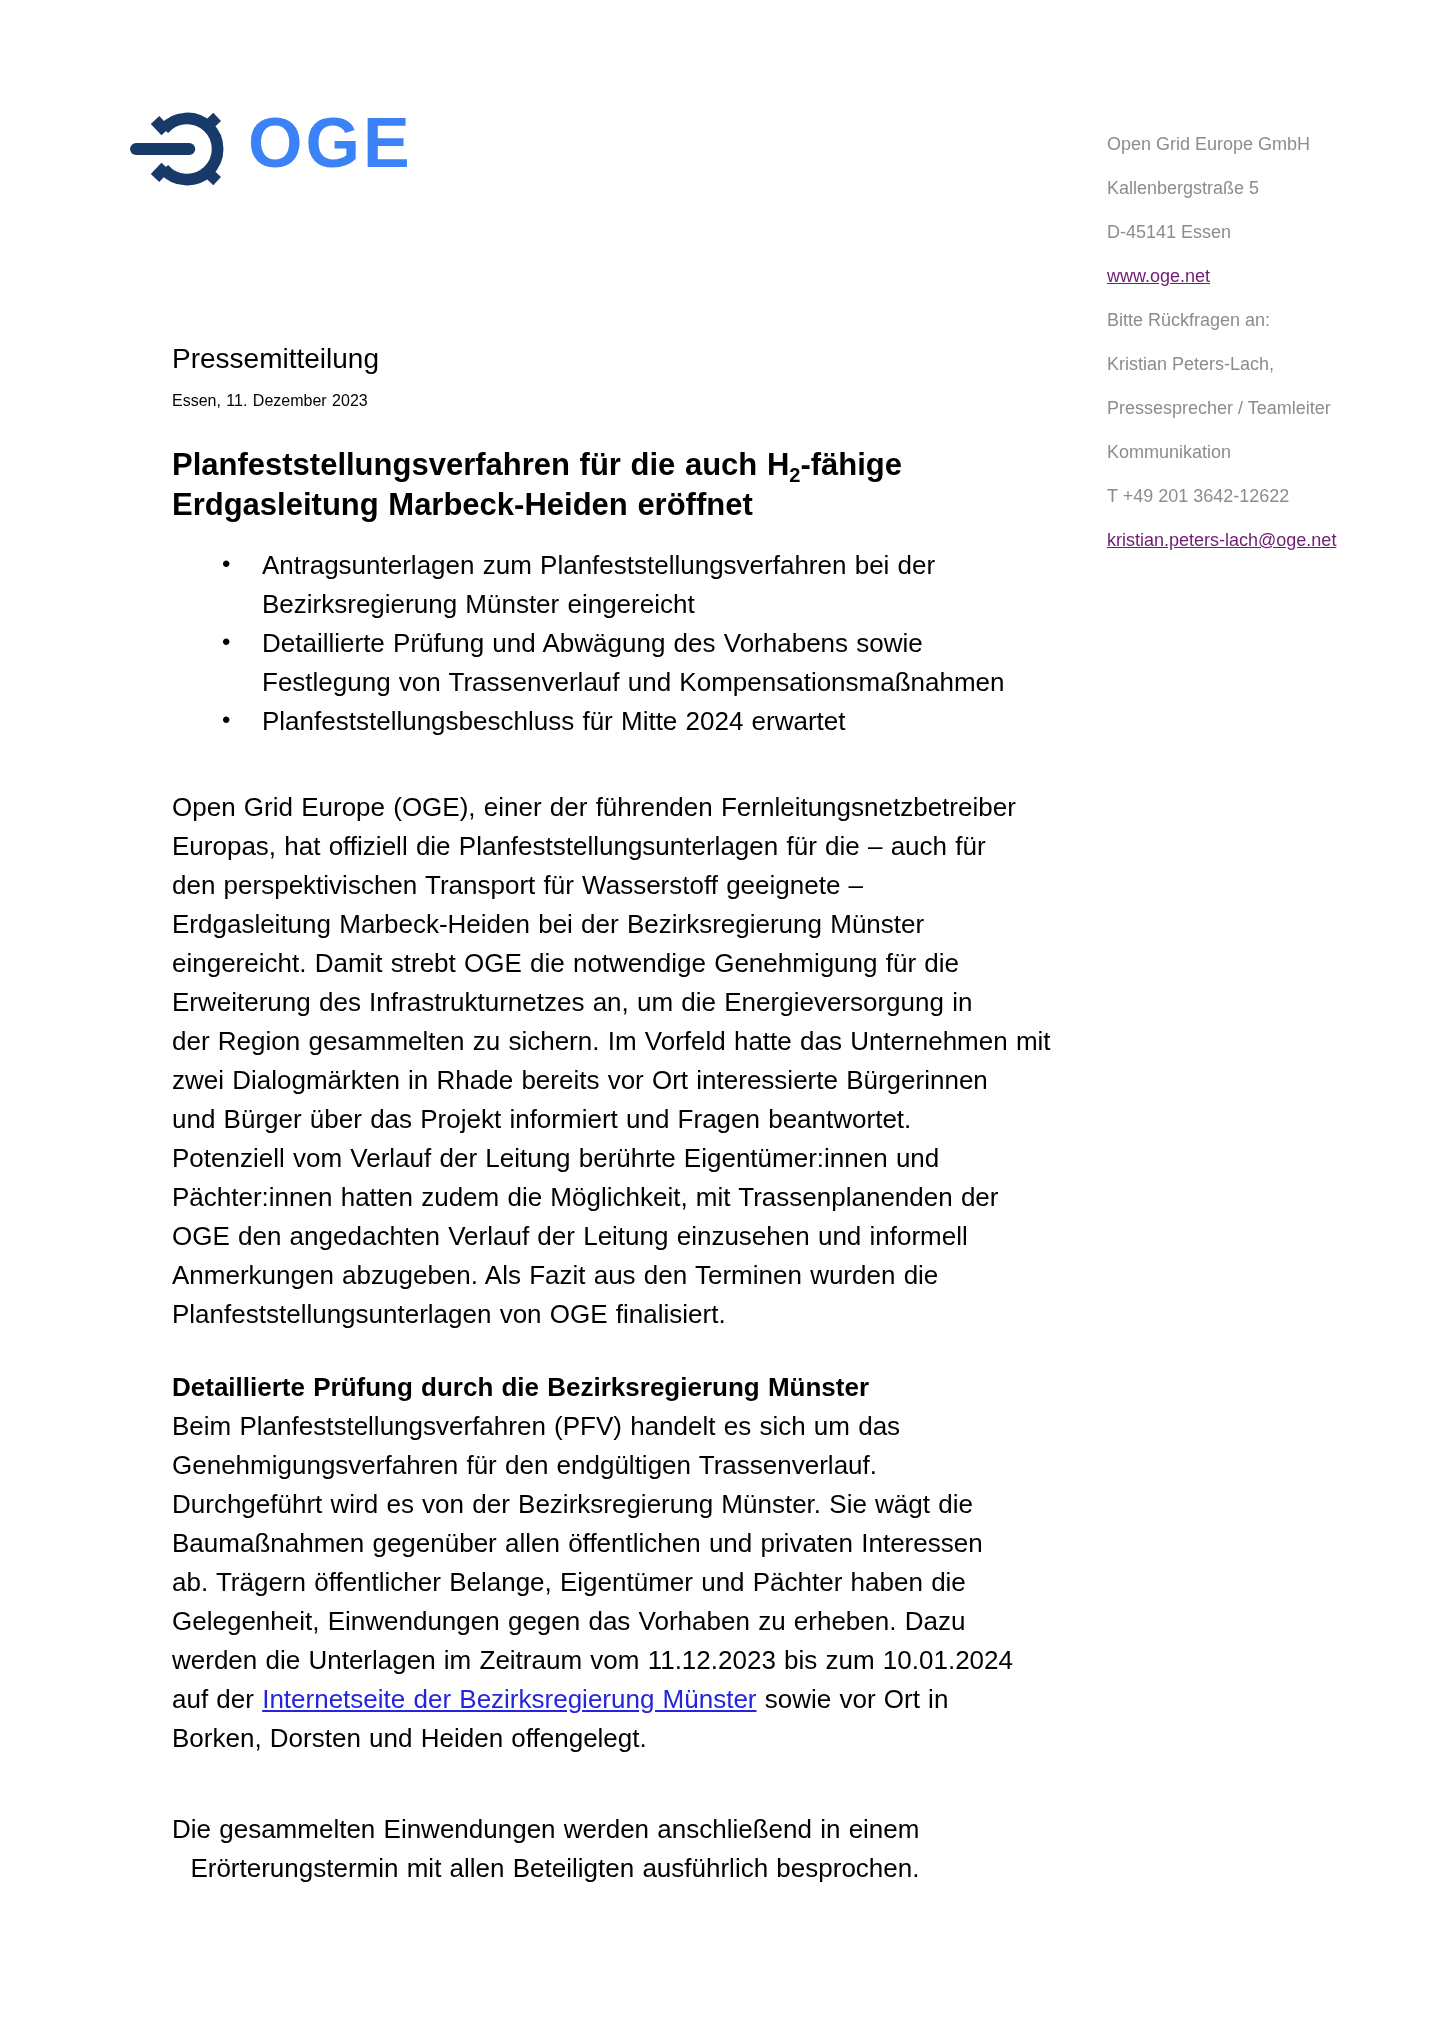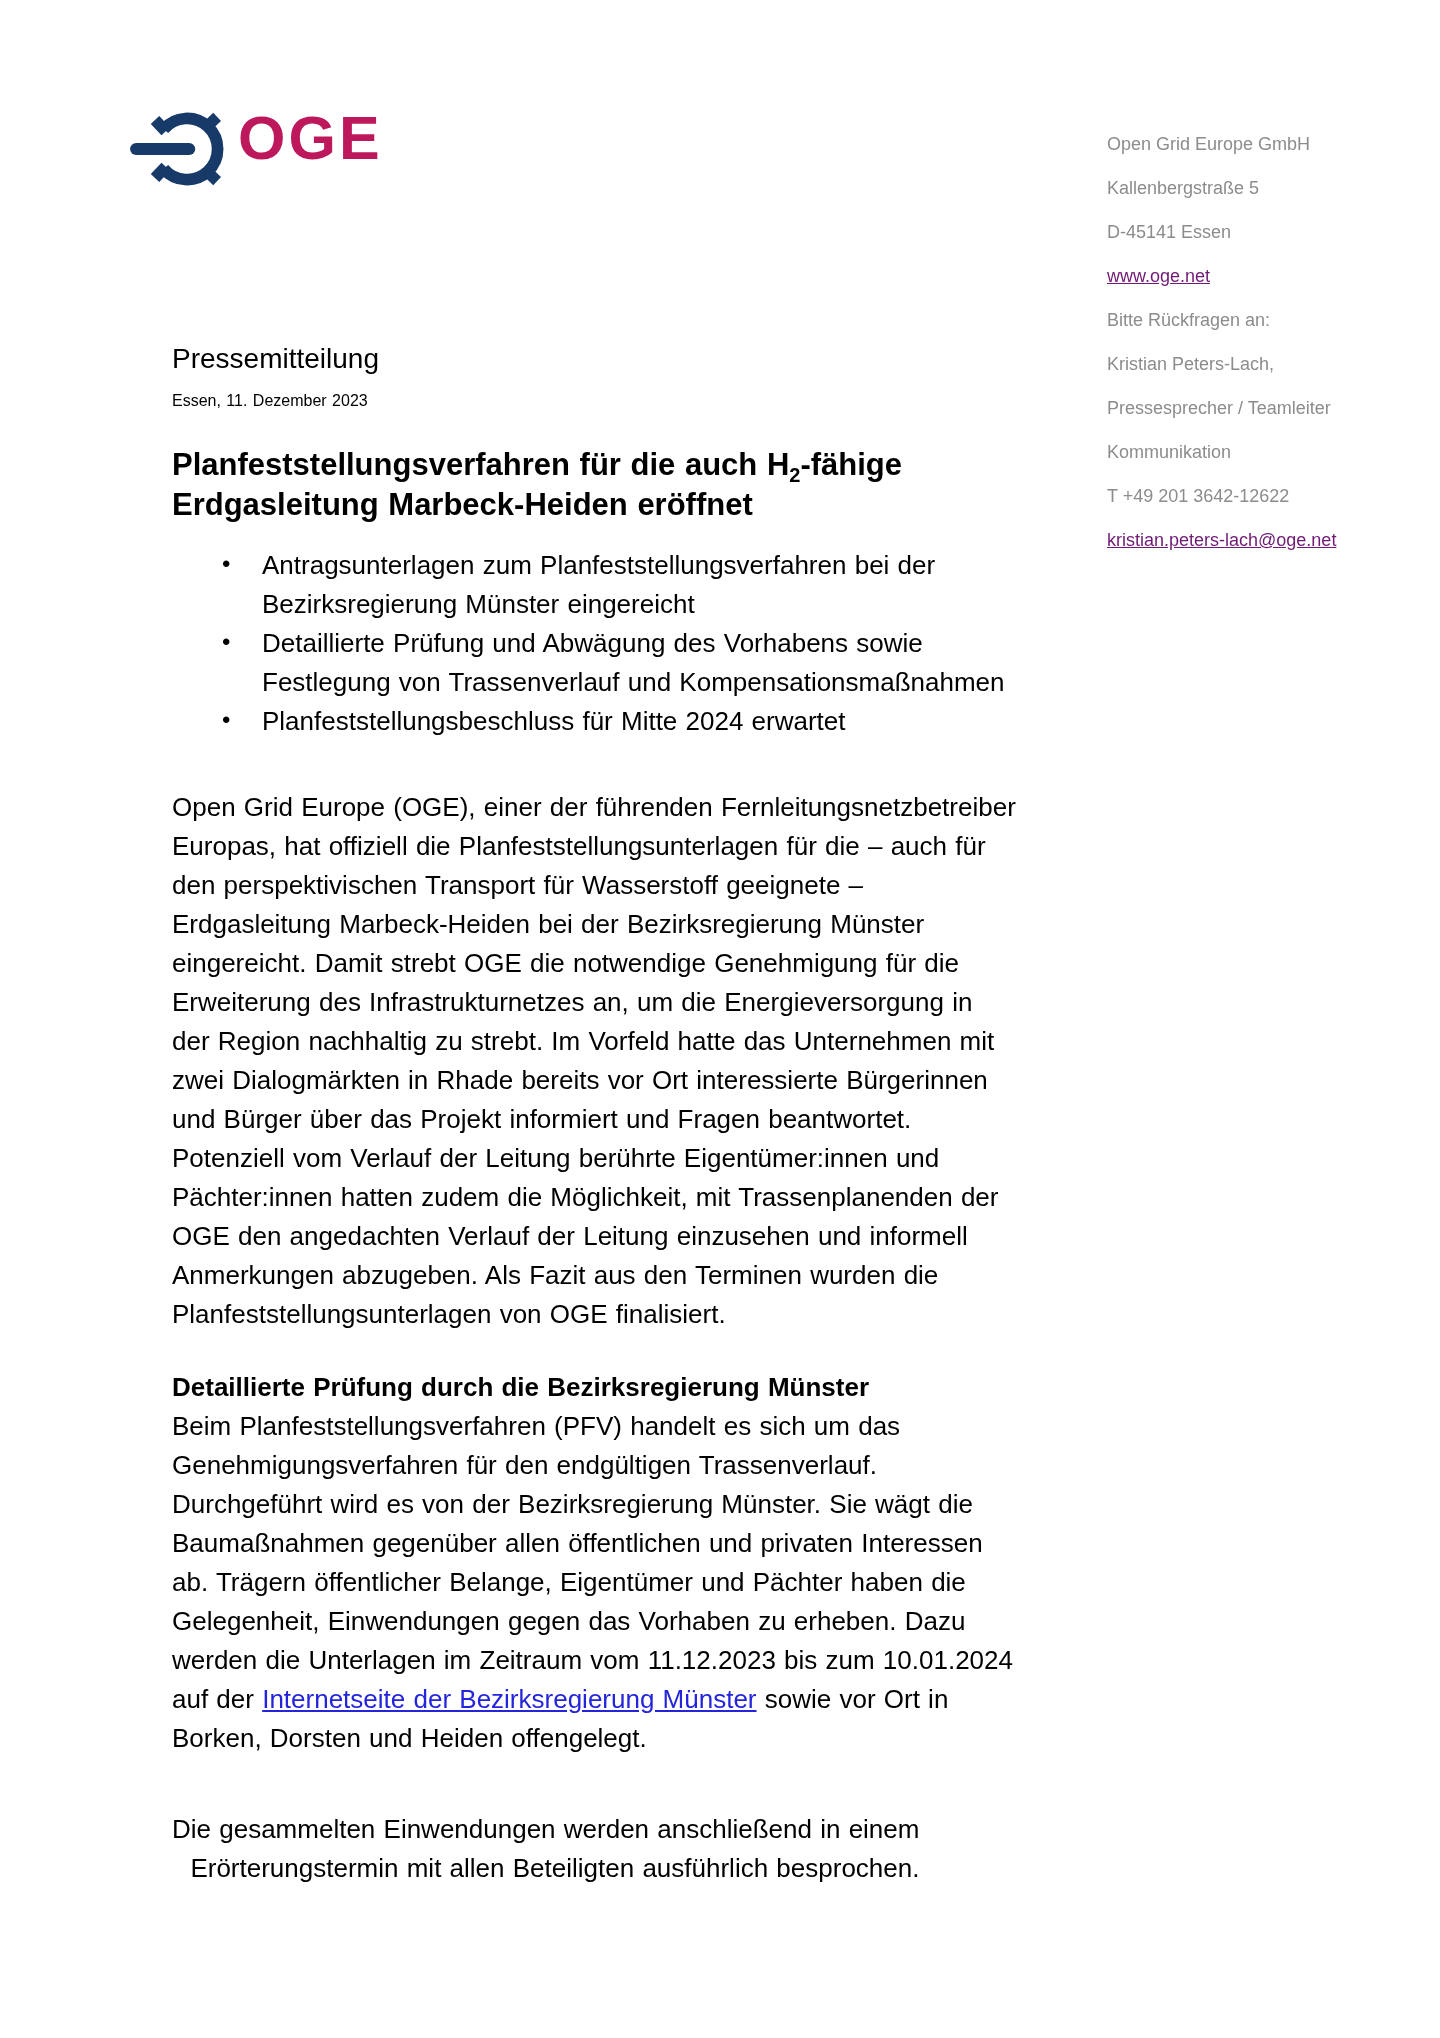--- a/index.html
+++ b/index.html
@@ -5,23 +5,23 @@
   html,body { margin:0; padding:0; background:#ffffff; }
   .page {
     position:relative; width:1440px; height:2038px; background:#ffffff;
     font-family:"Liberation Sans", sans-serif; color:#000; overflow:hidden;
   }
 
   
   .logo { position:absolute; left:126px; top:92px; width:320px; height:110px; }
   .logo-icon { position:absolute; left:0; top:6px; }
   .logo-word {
-    position:absolute; left:112px; top:16px;
-    font-size:61px; font-weight:bold; letter-spacing:3px;
-    color:#be185d; line-height:1;
+    position:absolute; left:122px; top:16px;
+    font-size:70px; font-weight:bold; letter-spacing:3px;
+    color:#3b82f6; line-height:1;
   }
 
   
   .sidebar {
     position:absolute; left:1107px; top:114px; width:310px;
     font-size:18px; line-height:28px; color:#8c8c8c; white-space:nowrap;
   }
   .sidebar .sline { white-space:nowrap;margin-top:16px; }
   .sidebar a { color:#701a75; text-decoration:underline; cursor:pointer; }
   .gap-a { margin-top:18px; }
@@ -113,21 +113,21 @@
     </div>
 
     <div class="block para1">
       <div>
           <div class="tline">Open Grid Europe (OGE), einer der führenden Fernleitungsnetzbetreiber</div>
           <div class="tline">Europas, hat offiziell die Planfeststellungsunterlagen für die – auch für</div>
           <div class="tline">den perspektivischen Transport für Wasserstoff geeignete –</div>
           <div class="tline">Erdgasleitung Marbeck-Heiden bei der Bezirksregierung Münster</div>
           <div class="tline">eingereicht. Damit strebt OGE die notwendige Genehmigung für die</div>
           <div class="tline">Erweiterung des Infrastrukturnetzes an, um die Energieversorgung in</div>
-          <div class="tline">der Region nachhaltig zu strebt. Im Vorfeld hatte das Unternehmen mit</div>
+          <div class="tline">der Region gesammelten zu sichern. Im Vorfeld hatte das Unternehmen mit</div>
           <div class="tline">zwei Dialogmärkten in Rhade bereits vor Ort interessierte Bürgerinnen</div>
           <div class="tline">und Bürger über das Projekt informiert und Fragen beantwortet.</div>
           <div class="tline">Potenziell vom Verlauf der Leitung berührte Eigentümer:innen und</div>
           <div class="tline">Pächter:innen hatten zudem die Möglichkeit, mit Trassenplanenden der</div>
           <div class="tline">OGE den angedachten Verlauf der Leitung einzusehen und informell</div>
           <div class="tline">Anmerkungen abzugeben. Als Fazit aus den Terminen wurden die</div>
           <div class="tline">Planfeststellungsunterlagen von OGE finalisiert.</div>
         </div>
     </div>
 

